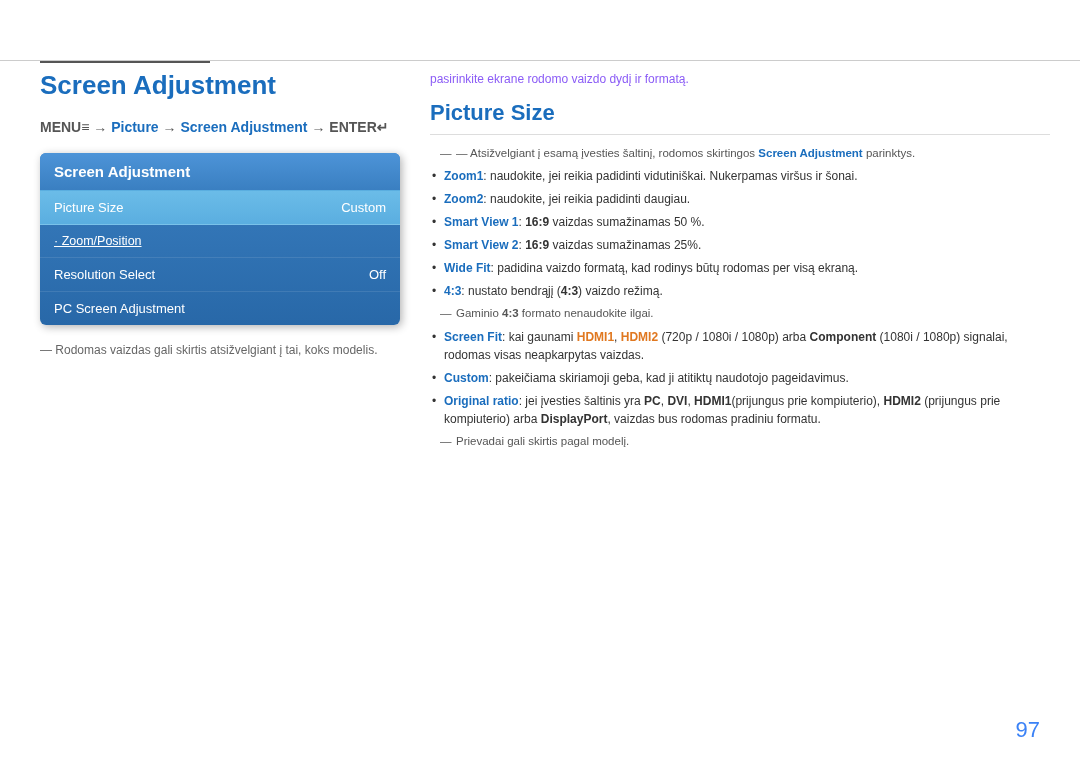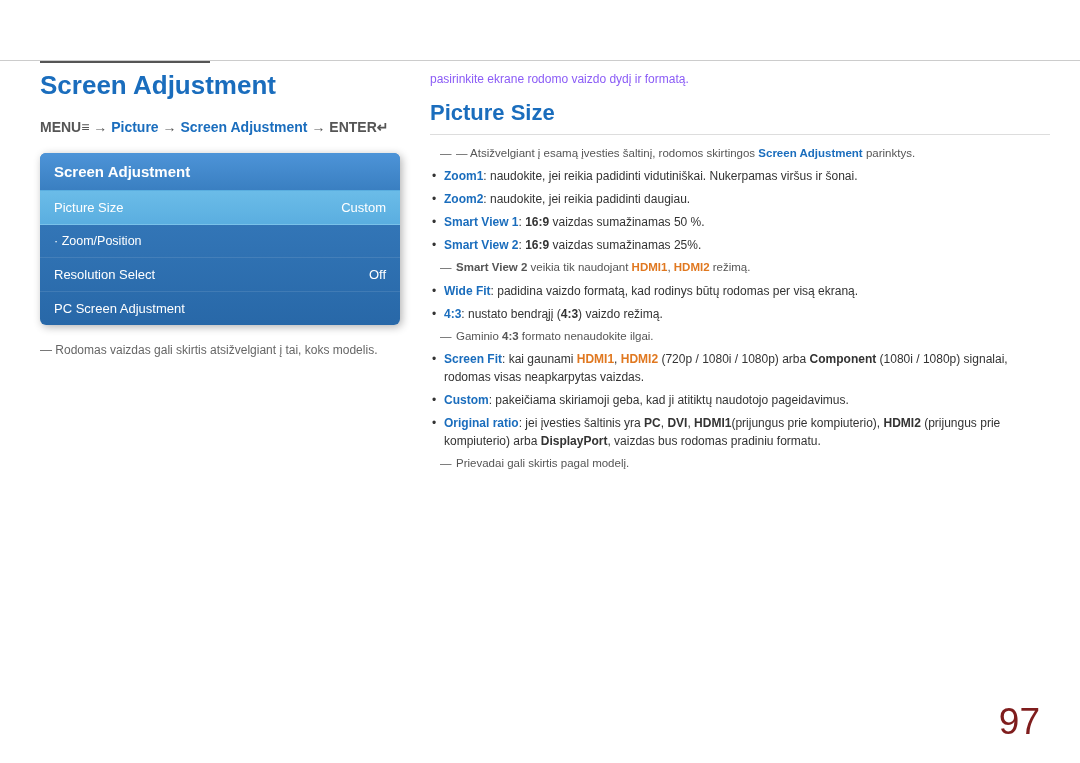--- a/index.html
+++ b/index.html
@@ -20,22 +20,22 @@
       left: 0;
       right: 0;
       height: 1px;
       background: #ccc;
     }
 
     .page-number {
       position: absolute;
       bottom: 20px;
       right: 40px;
-      font-size: 37px;
-      color: #7f1d1d;
+      font-size: 22px;
+      color: #3b82f6;
       font-weight: 300;
     }
 
     .left-col {
       position: absolute;
       left: 40px;
       top: 70px;
       width: 360px;
     }
 
@@ -93,20 +93,21 @@
       font-size: 13px;
       cursor: pointer;
     }
 
     .panel-item.active {
       background: linear-gradient(180deg, #6bbce8 0%, #5aaee0 100%);
     }
 
     .panel-item.sub {
       font-size: 12.5px;
+      text-decoration: underline;
     }
 
     .panel-item-value {
       color: #fff;
       font-size: 13px;
     }
 
     .panel-item:last-child {
       border-bottom: none;
     }
@@ -246,23 +247,20 @@
       <span class="blue-bold">Zoom2</span>: naudokite, jei reikia padidinti daugiau.
     </li>
 
     <li>
       <span class="blue-bold">Smart View 1</span>: <strong>16:9</strong> vaizdas sumažinamas 50 %.
     </li>
 
     <li>
       <span class="blue-bold">Smart View 2</span>: <strong>16:9</strong> vaizdas sumažinamas 25%.
     </li>
-    <li class="note">
-      <strong>Smart View 2</strong> veikia tik naudojant <span class="orange-bold">HDMI1</span>, <span class="orange-bold">HDMI2</span> režimą.
-    </li>
 
     <li>
       <span class="blue-bold">Wide Fit</span>: padidina vaizdo formatą, kad rodinys būtų rodomas per visą ekraną.
     </li>
 
     <li>
       <span class="blue-bold">4:3</span>: nustato bendrąjį (<strong>4:3</strong>) vaizdo režimą.
     </li>
     <li class="note">
       Gaminio <strong>4:3</strong> formato nenaudokite ilgai.

